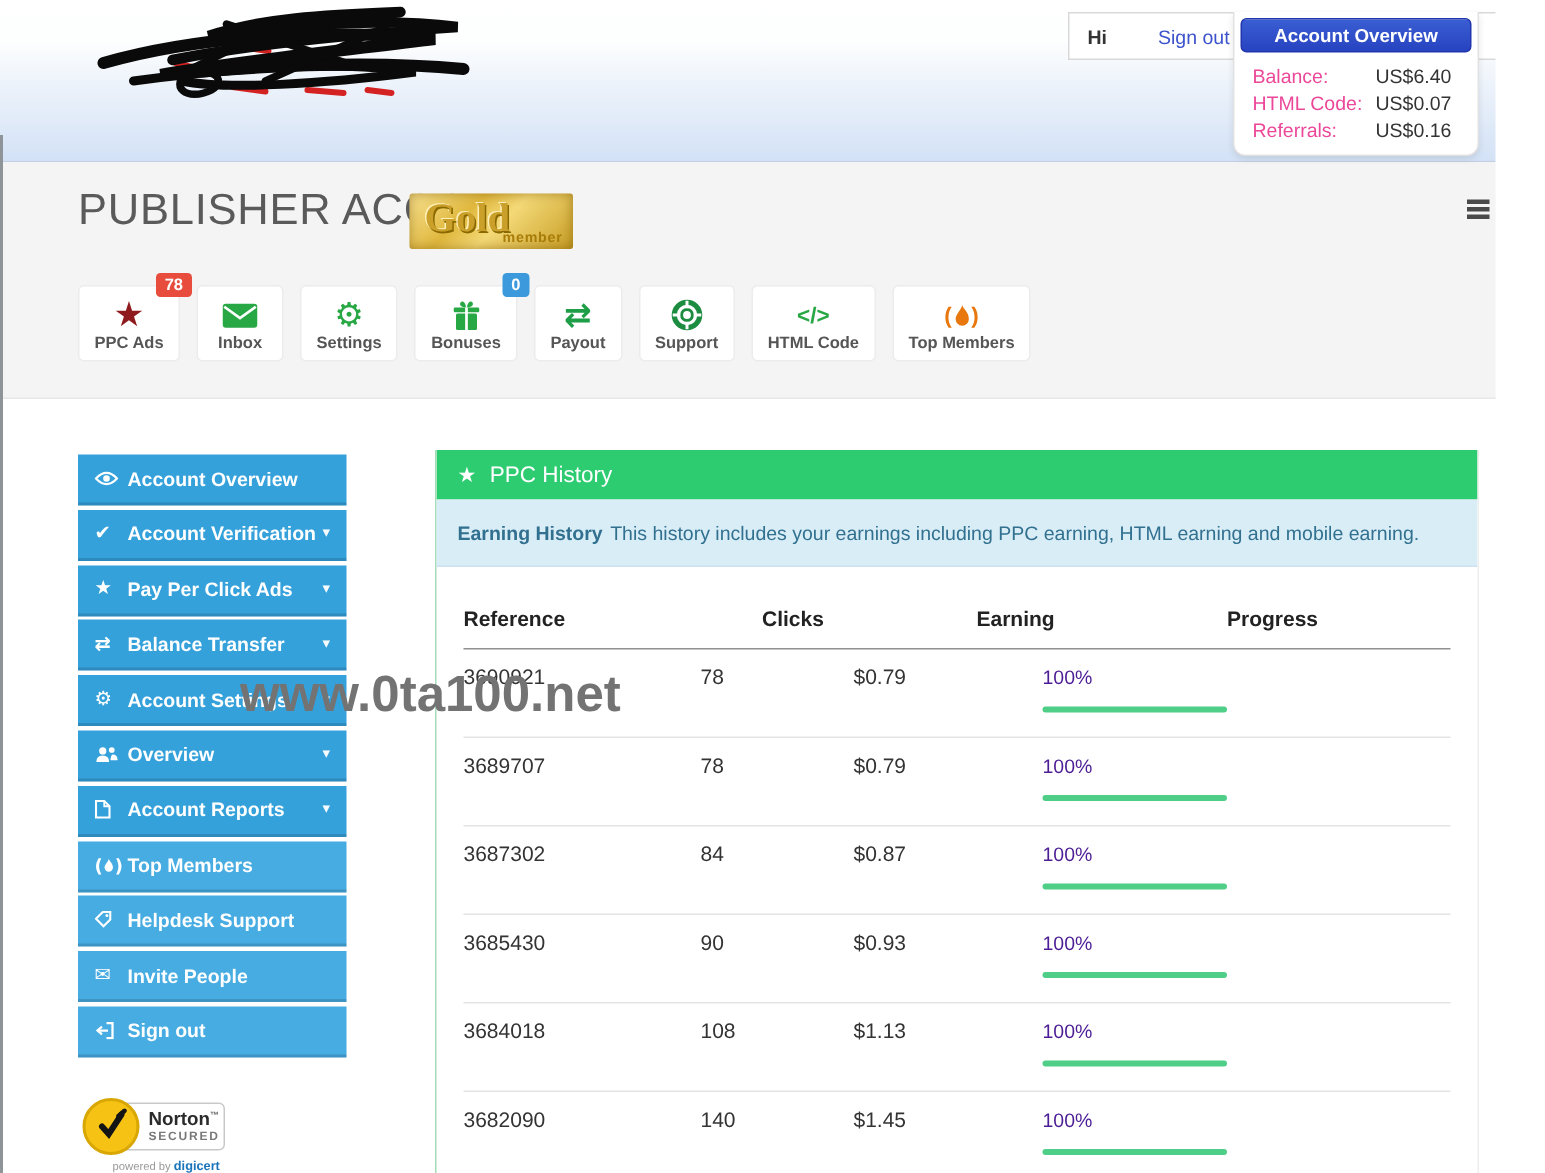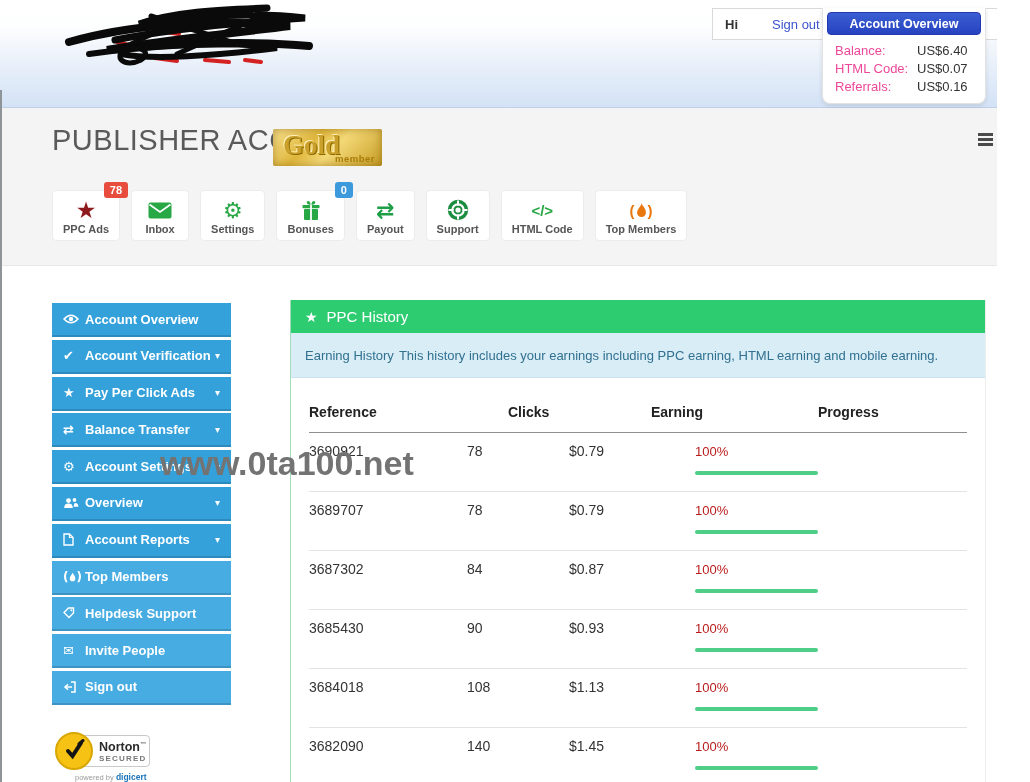--- a/index.html
+++ b/index.html
@@ -67,28 +67,28 @@
   .si-caret { margin-left:auto; font-size:10px; font-family:"DejaVu Sans", sans-serif; opacity:.95; }
 
   
   .panel { position:absolute; left:290px; top:300px; width:696px; height:482px; background:#fff;
     border-left:1px solid #a5dcb8; border-right:1px solid #ededed; overflow:hidden; }
   .panel-header { height:33px; background:#2ecc71; color:#fff; display:flex; align-items:center;
     gap:9px; padding-left:14px; font-size:15px; }
   .panel-star { font-family:"DejaVu Sans", sans-serif; font-size:14px; }
   .info-bar { height:45px; background:#d9edf7; border-bottom:1px solid #cbe2f0;
     display:flex; align-items:center; padding:0 14px; font-size:13px; color:#31708f; }
-  .info-bold { font-weight:normal; margin-right:5px; white-space:nowrap; }
+  .info-bold { font-weight:bold; margin-right:5px; white-space:nowrap; }
   .ptable { padding:0 18px; }
   .thead { display:grid; grid-template-columns:158px 102px 126px 1fr;
     padding:26px 0 12px 0; border-bottom:1px solid #8f8f8f;
     font-size:14px; font-weight:bold; color:#222;gap:41px; }
   .trow { display:grid; grid-template-columns:158px 102px 126px 1fr; height:59px;
     border-bottom:1px solid #e3e3e3; padding-top:10px; font-size:14px; color:#333; }
-  .prog-label { font-size:13px; color:#b91c1c;margin-top:12px; }
+  .prog-label { font-size:13px; color:#4c1d95;margin-top:12px; }
   .prog-bar { width:123px; height:3.5px; background:#4fce88; border-radius:2px; margin-top:12px; }
 
   
   .watermark { position:absolute; left:160px; top:444px; font-size:34px; font-weight:bold;
     color:#737373; z-index:60; white-space:nowrap; }
   .norton { position:absolute; left:55px; top:731px; width:95px; }
   .norton-row { position:relative; height:40px; }
   .norton-circle { position:absolute; left:0; top:1px; width:38px; height:38px; border-radius:50%;
     background:#f6c214; border:2px solid #d8a703; z-index:2;
     display:flex; align-items:center; justify-content:center; }

